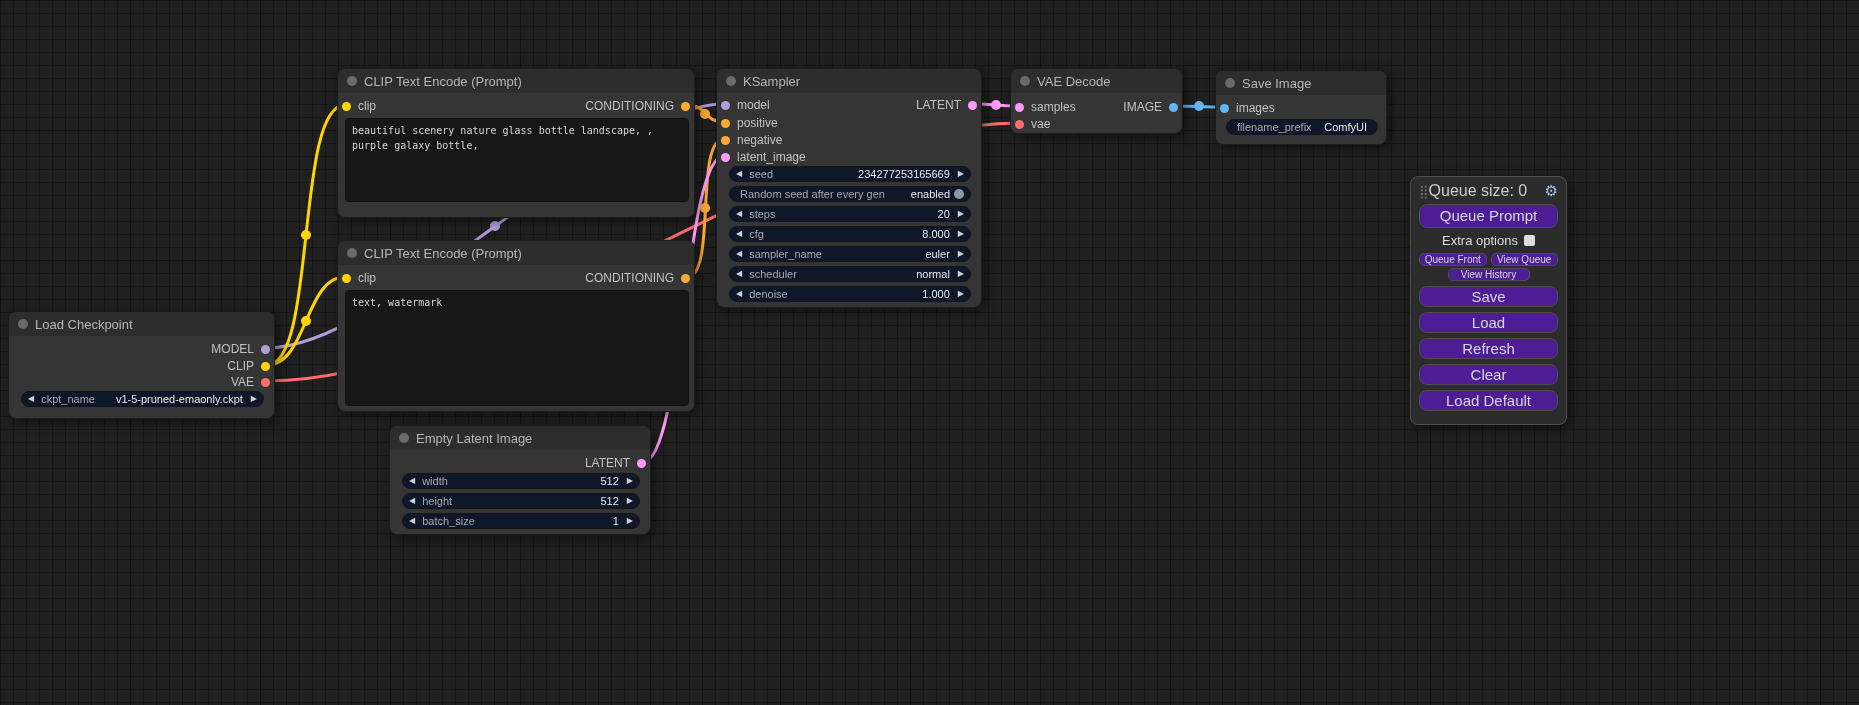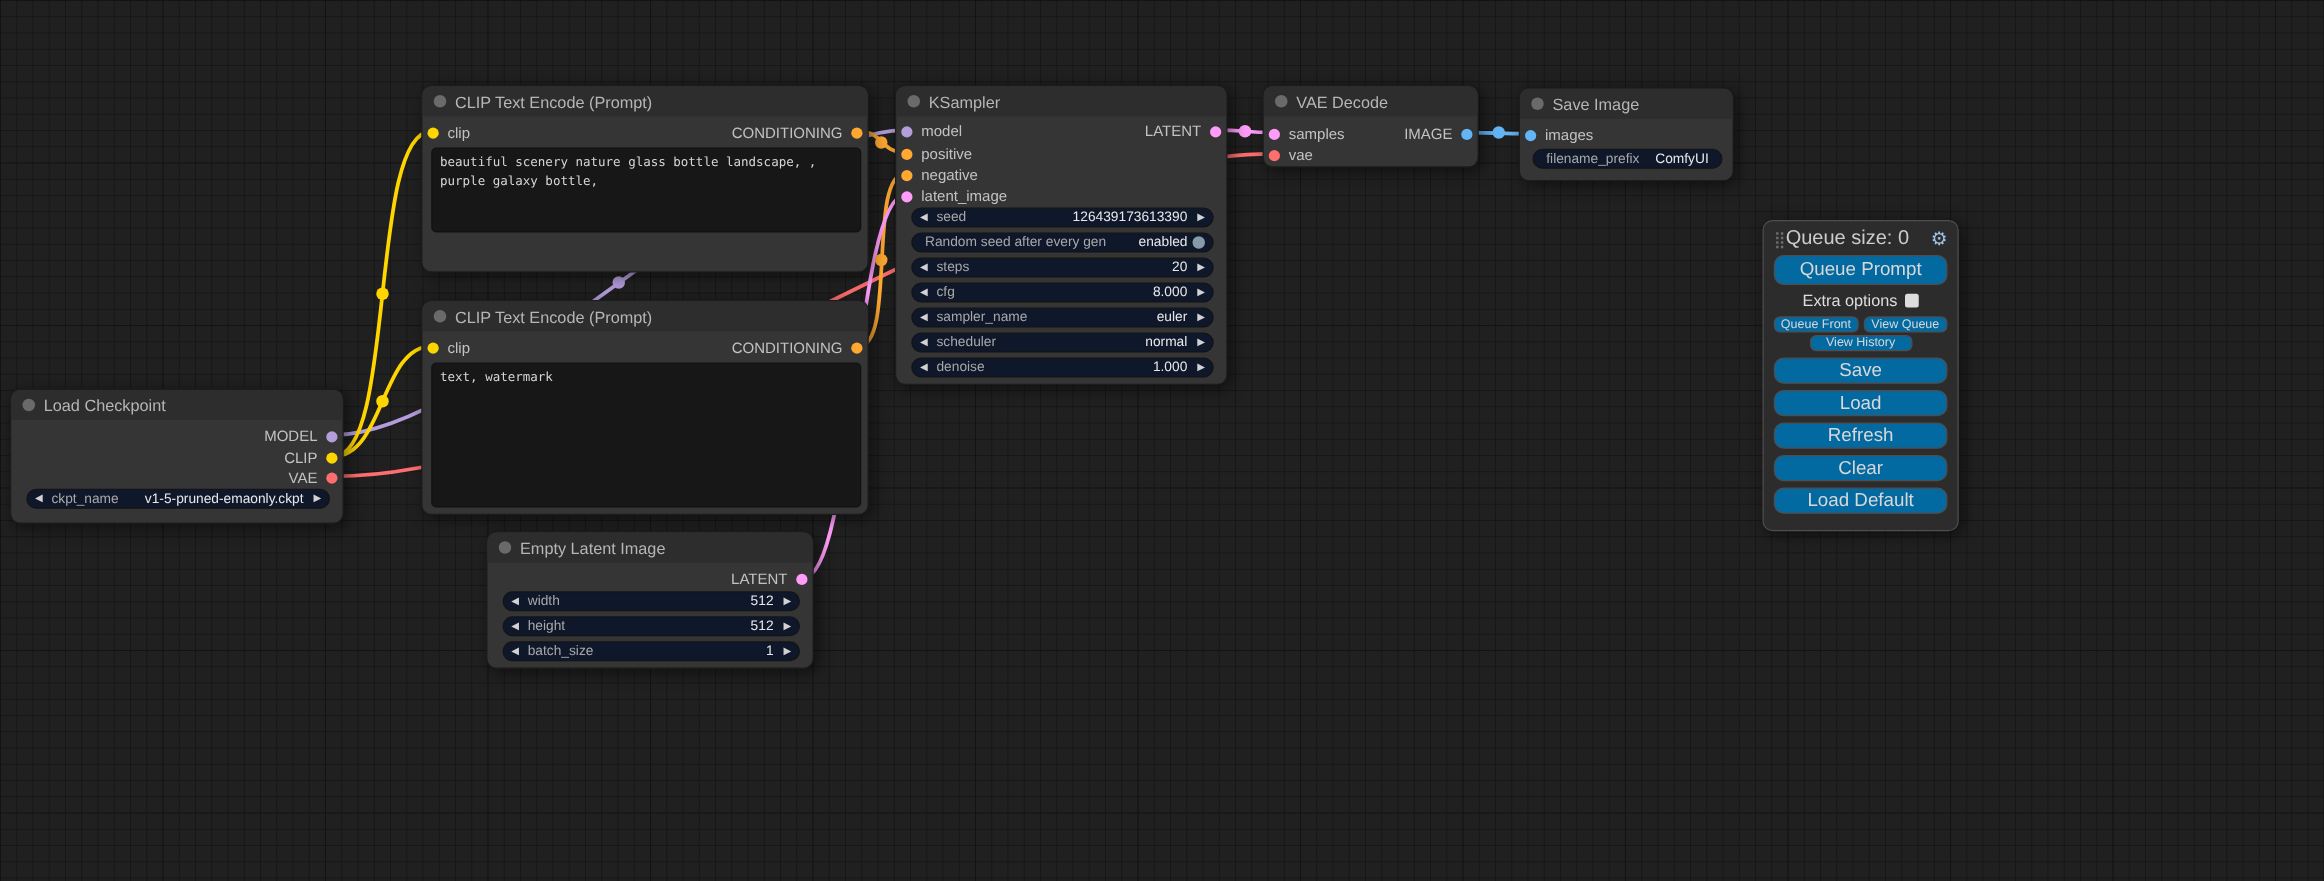--- a/index.html
+++ b/index.html
@@ -63,21 +63,21 @@
     box-shadow:3px 3px 12px rgba(0,0,0,0.55);
     color:#d8d8d8;
   }
   .menu-header { display:flex; align-items:center; margin-bottom:3px; }
   .drag-handle { color:#6d6d6d; font-size:13px; cursor:grab; }
   .queue-size  { flex:1; font-size:16px; color:#cccccc; }
   .gear        { font-size:15px; cursor:pointer; }
 
   .btn {
     display:block; width:100%; box-sizing:border-box;
-    background:#0369a1; border:1px solid #4e4e4e; border-radius:8px;
+    background:#4c1d95; border:1px solid #4e4e4e; border-radius:8px;
     color:#d8d8d8; font-family:inherit; cursor:pointer;
     font-size:15px; height:21px; line-height:17px; padding:0; margin:5px 0;
   }
   .btn.queue { height:24px; line-height:20px; margin:4px 0 5px 0; }
   .extra-row { display:flex; align-items:center; justify-content:center; gap:6px; font-size:13px; margin:4px 0 5px 0; color:#dddddd; }
   .checkbox  { width:11px; height:11px; background:#dddddd; border-radius:2px; flex:none; cursor:pointer; }
   .small-row { display:flex; gap:4px; margin:2px 0; }
   .small-row.center { justify-content:center; }
   .btn.small { flex:1; font-size:10px; height:13px; line-height:11px; border-radius:5px; margin:0; }
   .btn.small.fixed { flex:0 0 auto; width:82px; }
@@ -139,21 +139,21 @@
       <span>CLIP Text Encode (Prompt)</span>
     </div>
     <div class="slot in" style="top:29px">
       <span class="slot-dot" style="background-color: rgb(255, 213, 0);"></span>
       <span>clip</span>
     </div>
     <div class="slot out" style="top:29px">
       <span>CONDITIONING</span>
       <span class="slot-dot" style="background-color: rgb(255, 169, 49);"></span>
     </div>
-    <div class="prompt-text" style="left:7px;top:49px;width:344px;height:68px">beautiful scenery nature glass bottle landscape, , purple galaxy bottle,</div>
+    <div class="prompt-text" style="left:7px;top:49px;width:344px;height:84px">beautiful scenery nature glass bottle landscape, , purple galaxy bottle,</div>
   </div>
 
   <div class="node" style="left:337px;top:240px;width:358px;height:172px">
     <div class="node-title">
       <span class="collapse-dot"></span>
       <span>CLIP Text Encode (Prompt)</span>
     </div>
     <div class="slot in" style="top:29px">
       <span class="slot-dot" style="background-color: rgb(255, 213, 0);"></span>
       <span>clip</span>
@@ -215,21 +215,21 @@
       <span class="slot-dot" style="background-color: rgb(255, 156, 249);"></span>
       <span>latent_image</span>
     </div>
     <div class="slot out" style="top:28px">
       <span>LATENT</span>
       <span class="slot-dot" style="background-color: rgb(255, 156, 249);"></span>
     </div>
     <div class="widget" style="left:12px;top:97px;width:242px">
       <span class="arrow">◀</span>
       <span class="wlabel">seed</span>
-      <span class="wvalue">126439173613390</span>
+      <span class="wvalue">234277253165669</span>
       <span class="arrow">▶</span>
     </div>
     <div class="widget noarrow" style="left:12px;top:117px;width:242px">
       <span class="wlabel">Random seed after every gen</span>
       <span class="wvalue">enabled</span>
       <span class="toggle-dot" style="background-color: rgb(136, 153, 170);"></span>
     </div>
     <div class="widget" style="left:12px;top:137px;width:242px">
       <span class="arrow">◀</span>
       <span class="wlabel">steps</span>

